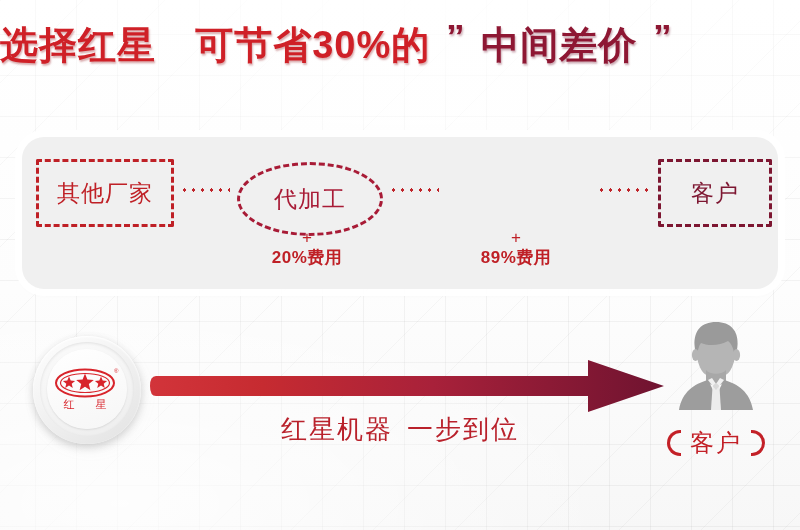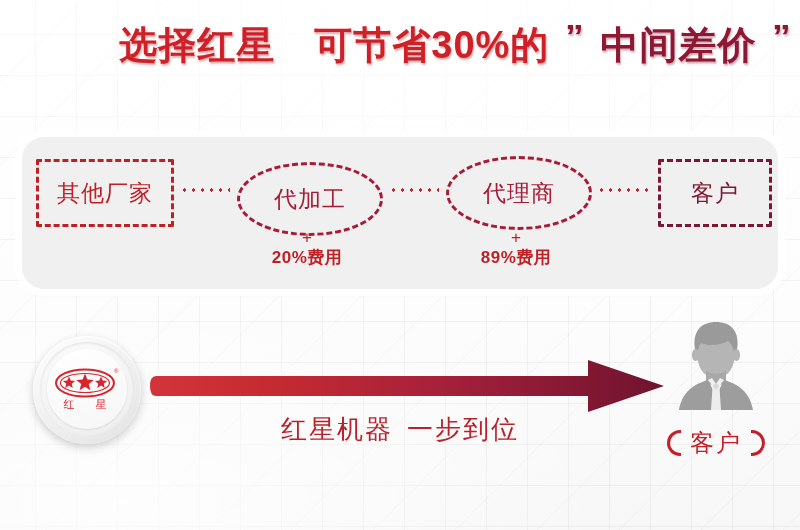--- a/index.html
+++ b/index.html
@@ -45,21 +45,21 @@
       radial-gradient(90% 60% at 15% 95%, rgba(255,255,255,0.8) 0%, rgba(255,255,255,0) 70%);
     pointer-events: none;
   }
 
   
   .headline {
     position: absolute;
     left: 0;
     top: 26px;
     width: 796px;
-    text-align: right;
+    text-align: left;
     white-space: nowrap;
     font-size: 38px;
     font-weight: 700;
     letter-spacing: 1px;
     line-height: 1;
   }
   .headline .seg {
     display: inline-block;
     vertical-align: baseline;
   }
@@ -292,23 +292,20 @@
       </div>
 
       <div class="dots" id="dots-1"></div>
 
       <div class="node node-ell" id="node-proc">
         <span>代加工</span>
       </div>
 
       <div class="dots" id="dots-2"></div>
 
-      <div class="node node-ell" id="node-agent">
-        <span>代理商</span>
-      </div>
 
       <div class="dots" id="dots-3"></div>
 
       <div class="node node-rect node-dark" id="node-cust">
         <span>客户</span>
       </div>
 
       <div class="fee" id="fee-1">
         <span class="plus">+</span>
         <span class="amt">20%费用</span>

